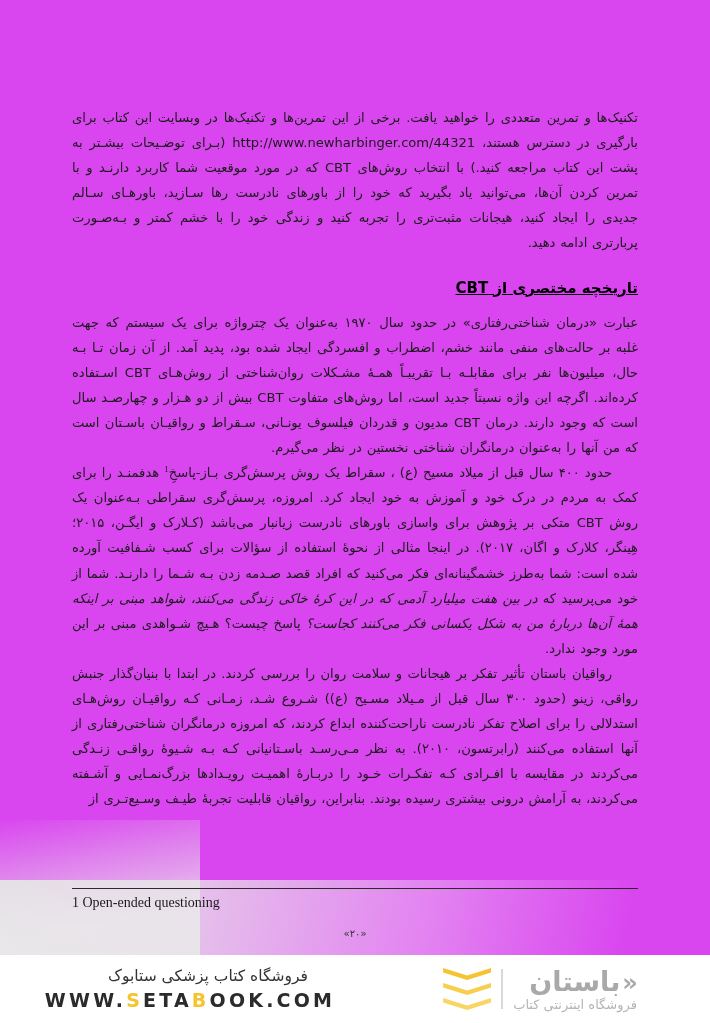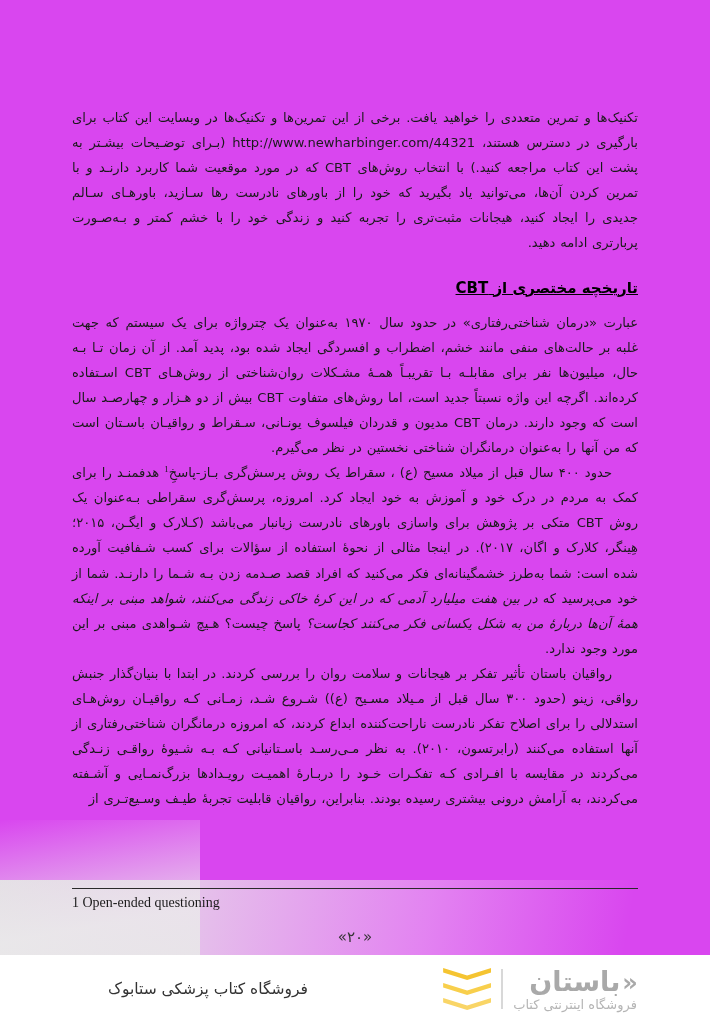--- a/index.html
+++ b/index.html
@@ -108,21 +108,21 @@
     line-height: 15px;
   }
 
   .page-number {
     position: absolute;
     left: 0;
     right: 0;
     top: 928px;
     text-align: center;
     font-family: "DejaVu Sans", sans-serif;
-    font-size: 15px;
+    font-size: 10px;
     color: #333;
     letter-spacing: 0.3px;
   }
 
   
   .banner {
     position: absolute;
     left: 0;
     bottom: 0;
     width: 710px;
@@ -293,17 +293,24 @@
             <span>باستان</span>
           </div>
           <div class="logo-sub">فروشگاه اینترنتی کتاب</div>
         </div>
 
       </div>
     </div>
 
     <div class="banner-right">
       <div class="banner-title">فروشگاه کتاب پزشکی ستابوک</div>
+      <div class="banner-url">
+        <span>WWW.</span>
+          <span class="gold">S</span>
+          <span>ETA</span>
+          <span class="gold">B</span>
+          <span>OOK.COM</span>
+      </div>
     </div>
 
   </div>
 
 </div>
 
 </body></html>

